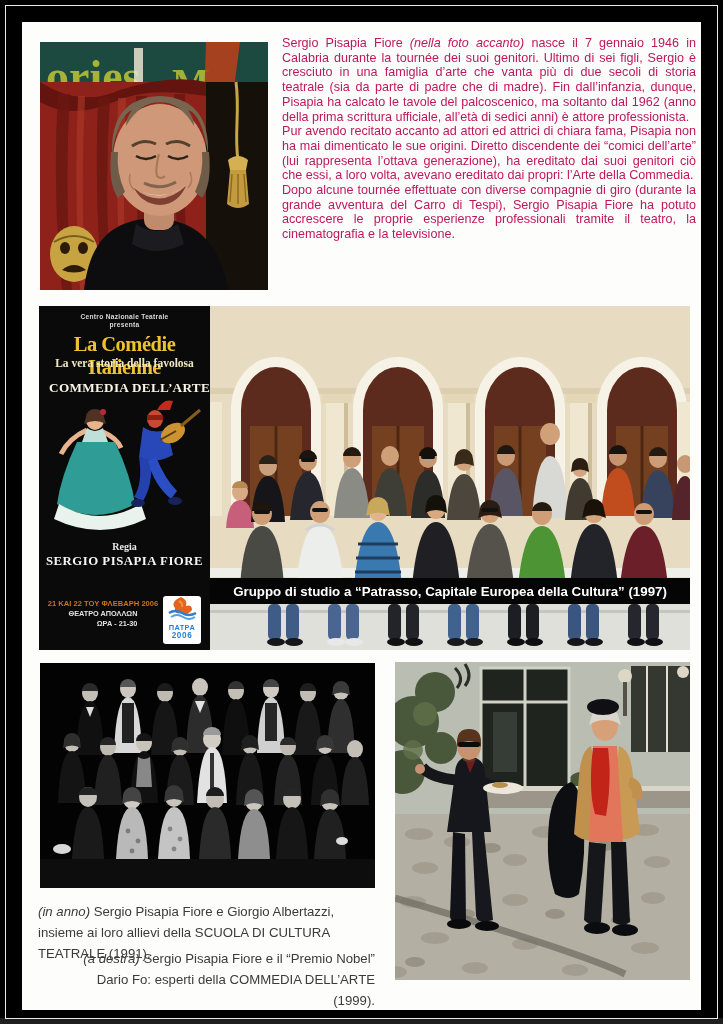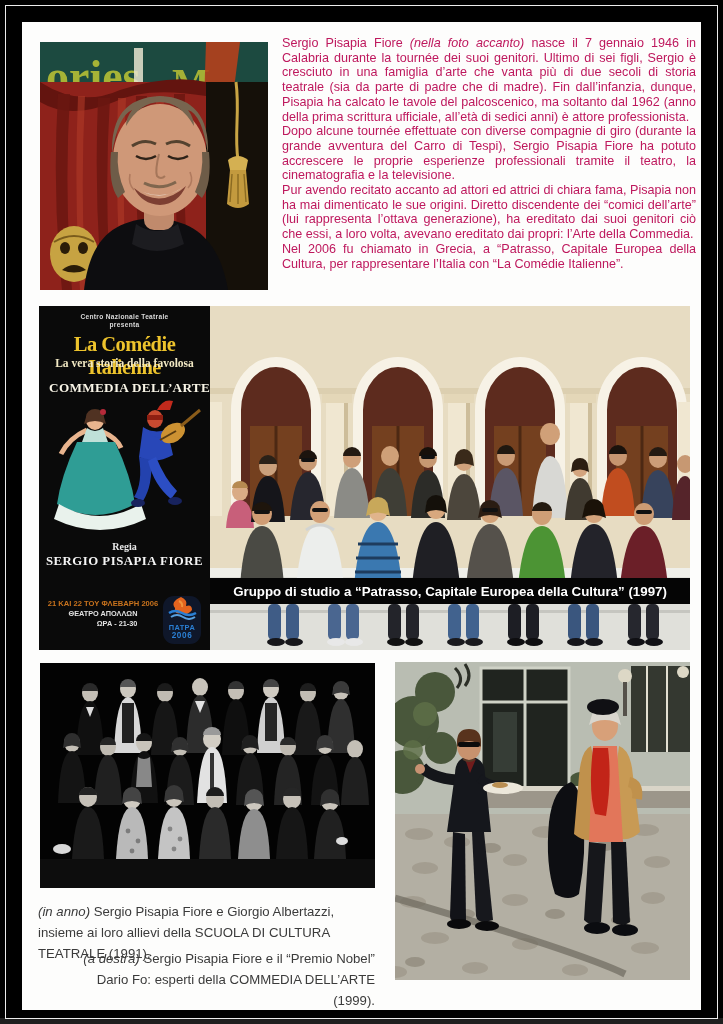--- a/index.html
+++ b/index.html
@@ -27,22 +27,22 @@
   .poster .sub2{position:absolute;top:74px;left:0;width:171px;font-family:"Liberation Serif",serif;
        font-weight:bold;font-size:13.2px;color:#f8f4e6;letter-spacing:.3px;text-align:right;}
   .poster .illo{position:absolute;top:94px;left:0;}
   .poster .regia{position:absolute;top:235px;left:0;width:171px;font-family:"Liberation Serif",serif;
        font-weight:bold;font-size:10px;color:#ececec;}
   .poster .director{position:absolute;top:248px;left:0;width:171px;font-family:"Liberation Serif",serif;
        font-weight:bold;font-size:12.8px;color:#f4f4f4;letter-spacing:.5px;}
   .poster .gdate{position:absolute;top:293px;left:2px;width:124px;font-size:7.6px;font-weight:bold;color:#c9731d;}
   .poster .gvenue{position:absolute;top:303px;left:2px;width:124px;font-size:7.3px;font-weight:bold;color:#e2e2e2;}
   .poster .gtime{position:absolute;top:313px;left:16px;width:124px;font-size:7.3px;font-weight:bold;color:#e2e2e2;}
-  .patra-logo{position:absolute;left:124px;top:290px;width:38px;height:48px;background:#0f172a;
-       border-radius:11px;text-align:center;}
+  .patra-logo{position:absolute;left:124px;top:290px;width:38px;height:48px;background:#ffffff;
+       border-radius:3px;text-align:center;}
   .patra-logo .city{font-size:7.4px;font-weight:bold;color:#2a7fd4;line-height:8px;letter-spacing:.4px;}
   .patra-logo .year{font-size:8.2px;font-weight:bold;color:#2a7fd4;line-height:8px;letter-spacing:.6px;}
 
   .groupphoto{position:absolute;left:171px;top:0;width:480px;height:344px;}
   .group-caption{position:absolute;left:171px;top:272px;width:480px;height:26px;background:#050505;
        color:#fff;font-weight:bold;font-size:13.3px;display:flex;align-items:center;justify-content:center;z-index:3;}
 
   
   .bw{left:18px;top:641px;width:335px;height:225px;}
   .fo{left:373px;top:640px;width:295px;height:318px;}
@@ -116,23 +116,22 @@
         <path d="M90,132 q-2,10 4,16" stroke="#b07a5e" stroke-width="1.6" fill="none"></path>
         <path d="M150,130 q4,10 -2,16" stroke="#b07a5e" stroke-width="1.6" fill="none"></path>
         <path d="M104,141 q16,8 32,-1" stroke="#6c5a44" stroke-width="3" fill="none" opacity=".8"></path>
         <path d="M94,146 q26,22 52,-2 q-8,18 -26,19 q-18,-1 -26,-17 z" fill="#7d3f32"></path>
         <path d="M97,147 q24,14 46,-2 q-10,8 -23,8 q-13,0 -23,-6 z" fill="#efe9df"></path>
       </g>
     </svg>
 
     <div class="abs bio">
       <p><span>Sergio Pisapia Fiore </span><i>(nella foto accanto)</i><span> nasce il 7 gennaio 1946 in Calabria durante la tournée dei suoi genitori. Ultimo di sei figli, Sergio è cresciuto in una famiglia d’arte che vanta più di due secoli di storia teatrale (sia da parte di padre che di madre). Fin dall’infanzia, dunque, Pisapia ha calcato le tavole del palcoscenico, ma soltanto dal 1962 (anno della prima scrittura ufficiale, all’età di sedici anni) è attore professionista.</span></p>
+      <p>Pur avendo recitato accanto ad attori ed attrici di chiara fama, Pisapia non ha mai dimenticato le sue origini. Diretto discendente dei “comici dell’arte” (lui rappresenta l’ottava generazione), ha ereditato dai suoi genitori ciò che essi, a loro volta, avevano ereditato dai propri: l’Arte della Commedia.</p>
       <p>Dopo alcune tournée effettuate con diverse compagnie di giro (durante la grande avventura del Carro di Tespi), Sergio Pisapia Fiore ha potuto accrescere le proprie esperienze professionali tramite il teatro, la cinematografia e la televisione.</p>
-      <p>Pur avendo recitato accanto ad attori ed attrici di chiara fama, Pisapia non ha mai dimenticato le sue origini. Diretto discendente dei “comici dell’arte” (lui rappresenta l’ottava generazione), ha ereditato dai suoi genitori ciò che essi, a loro volta, avevano ereditato dai propri: l’Arte della Commedia.</p>
-      <p>Nel 2006 fu chiamato in Grecia, a “Patrasso, Capitale Europea della Cultura, per rappresentare l’Italia con “La Comédie Italienne”.</p>
     </div>
 
     <div class="abs composite">
 
       <div class="poster">
         <div class="presenter">
           <div>Centro Nazionale Teatrale</div>
           <div>presenta</div>
         </div>
         <div class="title">La Comédie Italienne</div>

